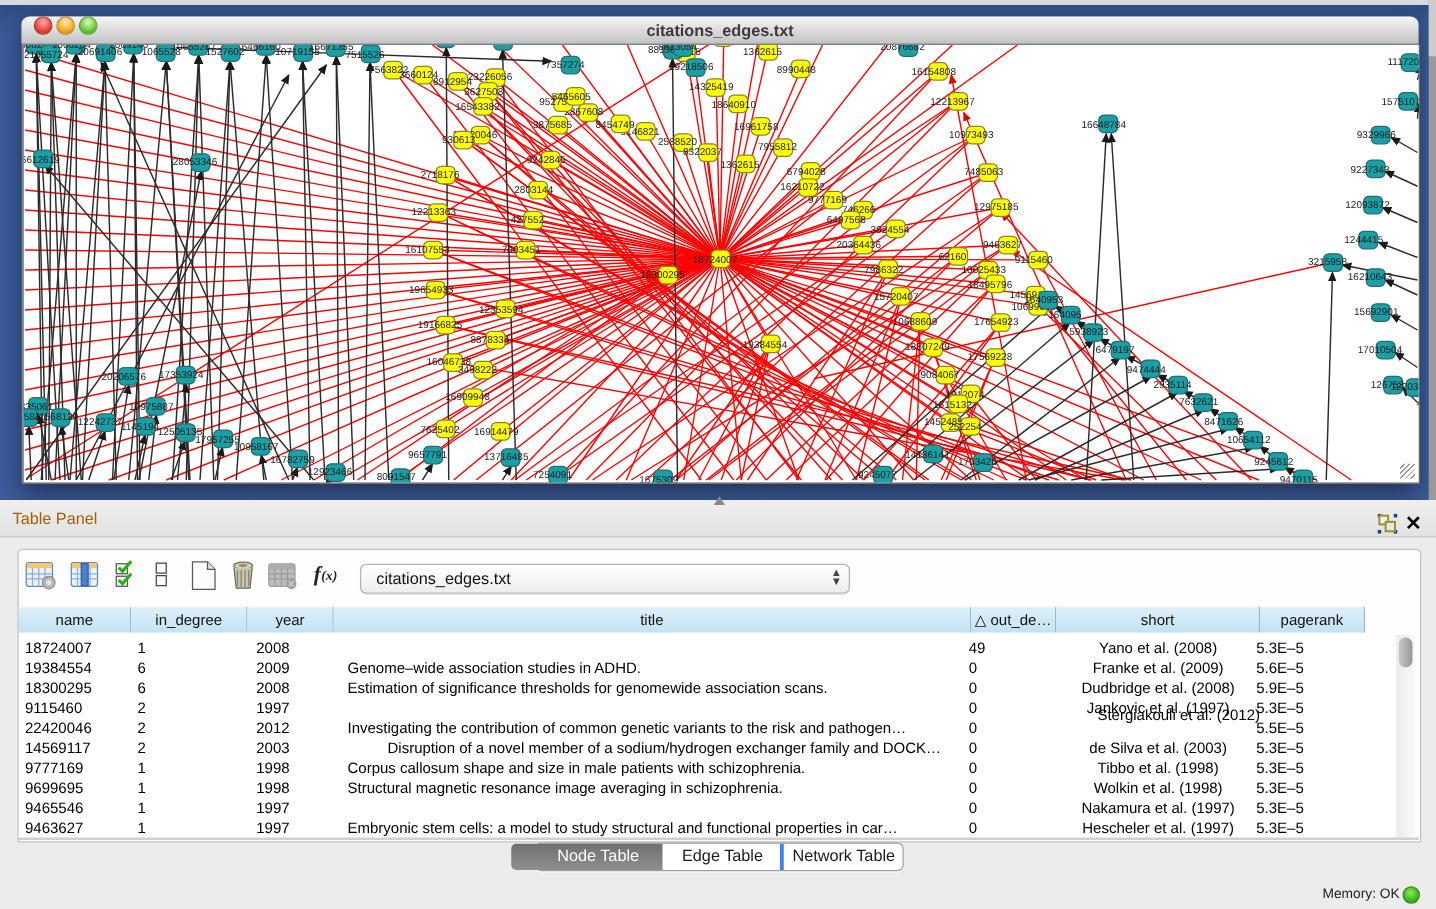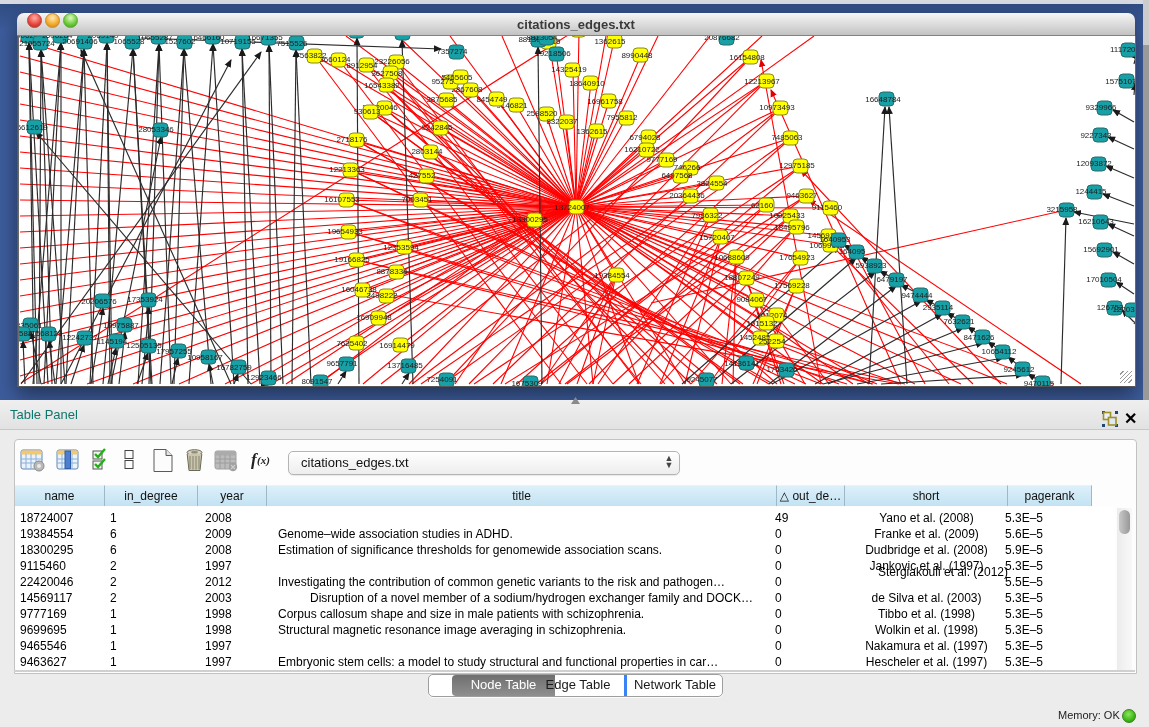--- a/index.html
+++ b/index.html
@@ -14,21 +14,21 @@
 #title{left:17px;top:17px;width:1118px;text-align:center;font-size:13px;font-weight:bold;color:#3a3a3a;}
 .tl{top:13px;width:13px;height:13px;border-radius:50%;}
 #tl1{left:27px;background:radial-gradient(circle at 50% 30%,#ff9d96 10%,#e4453a 60%,#b1261d);border:1px solid #b64137;}
 #tl2{left:45px;background:radial-gradient(circle at 50% 30%,#ffe0a3 10%,#f3a828 60%,#c67e11);border:1px solid #c08e2e;}
 #tl3{left:63px;background:radial-gradient(circle at 50% 30%,#cdf2a9 10%,#68c937 60%,#3f9416);border:1px solid #61a839;}
 #canvas{left:18px;top:36px;width:1116px;height:350px;background:#ffffff;border-left:1px solid #6a6a6a;border-right:1px solid #6a6a6a;border-bottom:1px solid #565656;}
 #resz{left:1120px;top:371px;z-index:5;width:12px;height:12px;background:repeating-linear-gradient(135deg,transparent,transparent 2px,#999 2px,#999 3px);}
 
 #panel{left:0;top:400px;width:1149px;height:327px;background:#ececec;}
 #phead{left:0;top:400px;width:1149px;height:29px;background:linear-gradient(#efefef,#e2e2e2);border-bottom:1px solid #c8c8c8;}
-#phead-t{left:10px;top:407px;font-size:13px;color:#0f766e;}
+#phead-t{left:10px;top:407px;font-size:13px;color:#a16207;}
 #grip{left:571px;top:397px;width:9px;height:7px;}
 
 #fico{left:1102px;top:411px;width:16px;height:16px;}
 #xico{left:1124px;top:409px;width:14px;height:16px;font-size:16px;font-weight:900;color:#000;}
 
 #tbl-wrap{left:14px;top:439px;width:1121px;height:233px;background:#fdfdfd;border:1px solid #c2c2c2;border-radius:4px 4px 0 0;}
 
 #tbico{left:20px;top:448px;}
 #combo{left:288px;top:451px;width:390px;height:22px;border:1px solid #b4b4b4;border-radius:5px;background:linear-gradient(#ffffff,#ededed);box-shadow:0 1px 1px rgba(0,0,0,.08);}
 #combo-t{left:301px;top:455px;font-size:13px;color:#111;}
@@ -36,21 +36,21 @@
 .hc{position:absolute;top:485px;height:21px;border-right:1px solid #9db9c8;border-top:1px solid #e8f4fa;box-sizing:border-box;font-size:12px;color:#111;text-align:center;line-height:21px;background:linear-gradient(#ddf0fa,#c3e2f2);}
 .rows{left:15px;top:507px;width:1100px;height:163px;background:#fff;font-size:12px;color:#000;}
 .r{position:absolute;height:16px;line-height:16px;white-space:nowrap;overflow:hidden;}
 
 #sbar{left:1117px;top:508px;width:15px;height:162px;background:linear-gradient(90deg,#ececec,#f8f8f8);}
 #sthumb{left:1119px;top:510px;width:11px;height:24px;background:linear-gradient(90deg,#c8c8c8,#989898);border-radius:6px;}
 #tbl-bot{left:14px;top:670px;width:1121px;height:2px;background:#d0d0d0;}
 
 #tabs{left:428px;top:674px;width:293px;height:21px;border:1px solid #9e9e9e;border-radius:5px;background:#fff;box-shadow:0 1px 0 rgba(255,255,255,.8);}
 .tab{position:absolute;top:675px;height:21px;line-height:20px;font-size:13px;text-align:center;}
-#tab1{left:452px;width:103px;background:linear-gradient(#6f6f6f,#8f8f8f);color:#fff;border-radius:4px 0 0 4px;}
+#tab1{left:409px;width:103px;background:linear-gradient(#6f6f6f,#8f8f8f);color:#fff;border-radius:4px 0 0 4px;padding-left:18px;}
 #tab2{left:532px;width:92px;color:#1a1a1a;}
 #tab3{left:624px;width:96px;color:#1a1a1a;border-left:3px solid #3b82f6;}
 
 #mem{left:1058px;top:709px;font-size:11px;color:#222;}
 #memdot{left:1122px;top:709px;width:12px;height:12px;border-radius:50%;background:radial-gradient(circle at 45% 35%,#8ee65e,#35b510 65%,#1d8c00);border:1px solid #3f7d22;}
 </style></head>
 <body>
 <div class="abs" id="desk"></div>
 <div class="abs" id="desktop-topline"></div>
 <div class="abs" id="win"></div>

